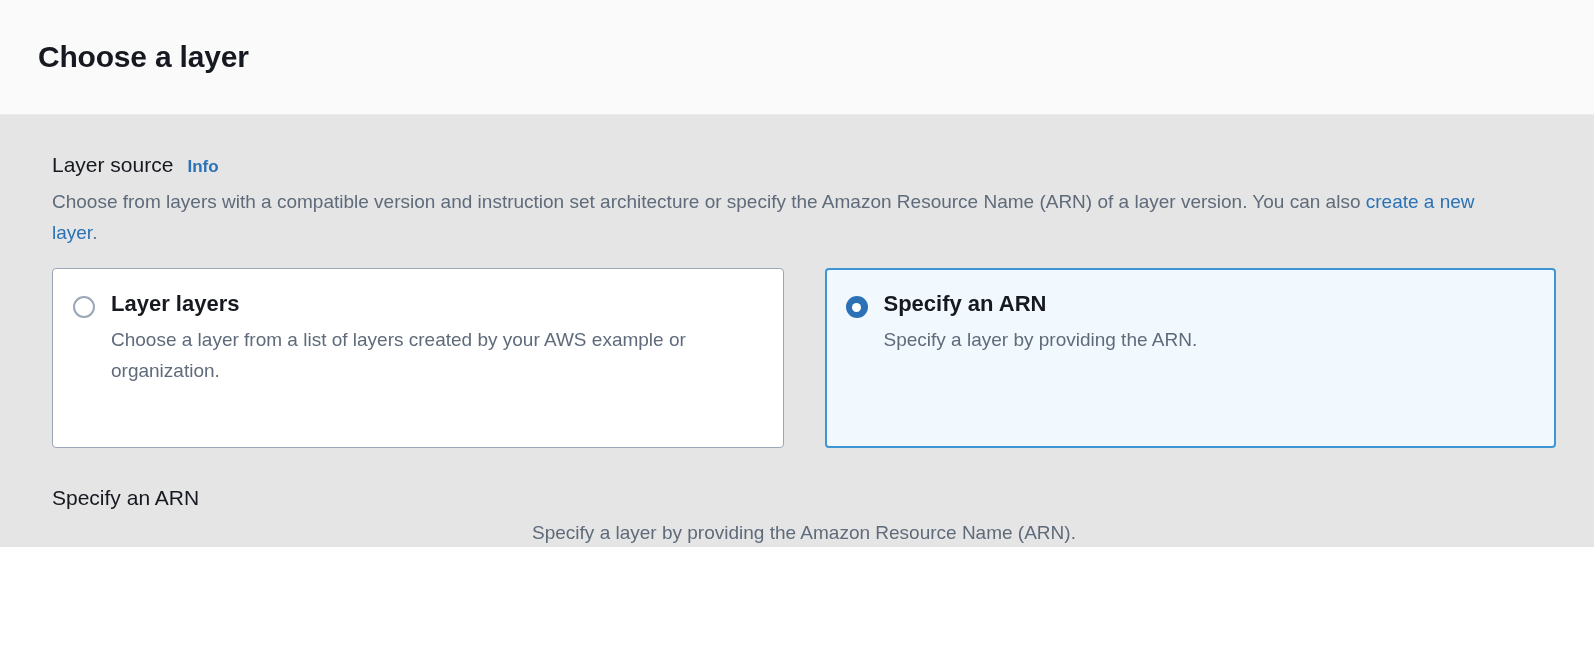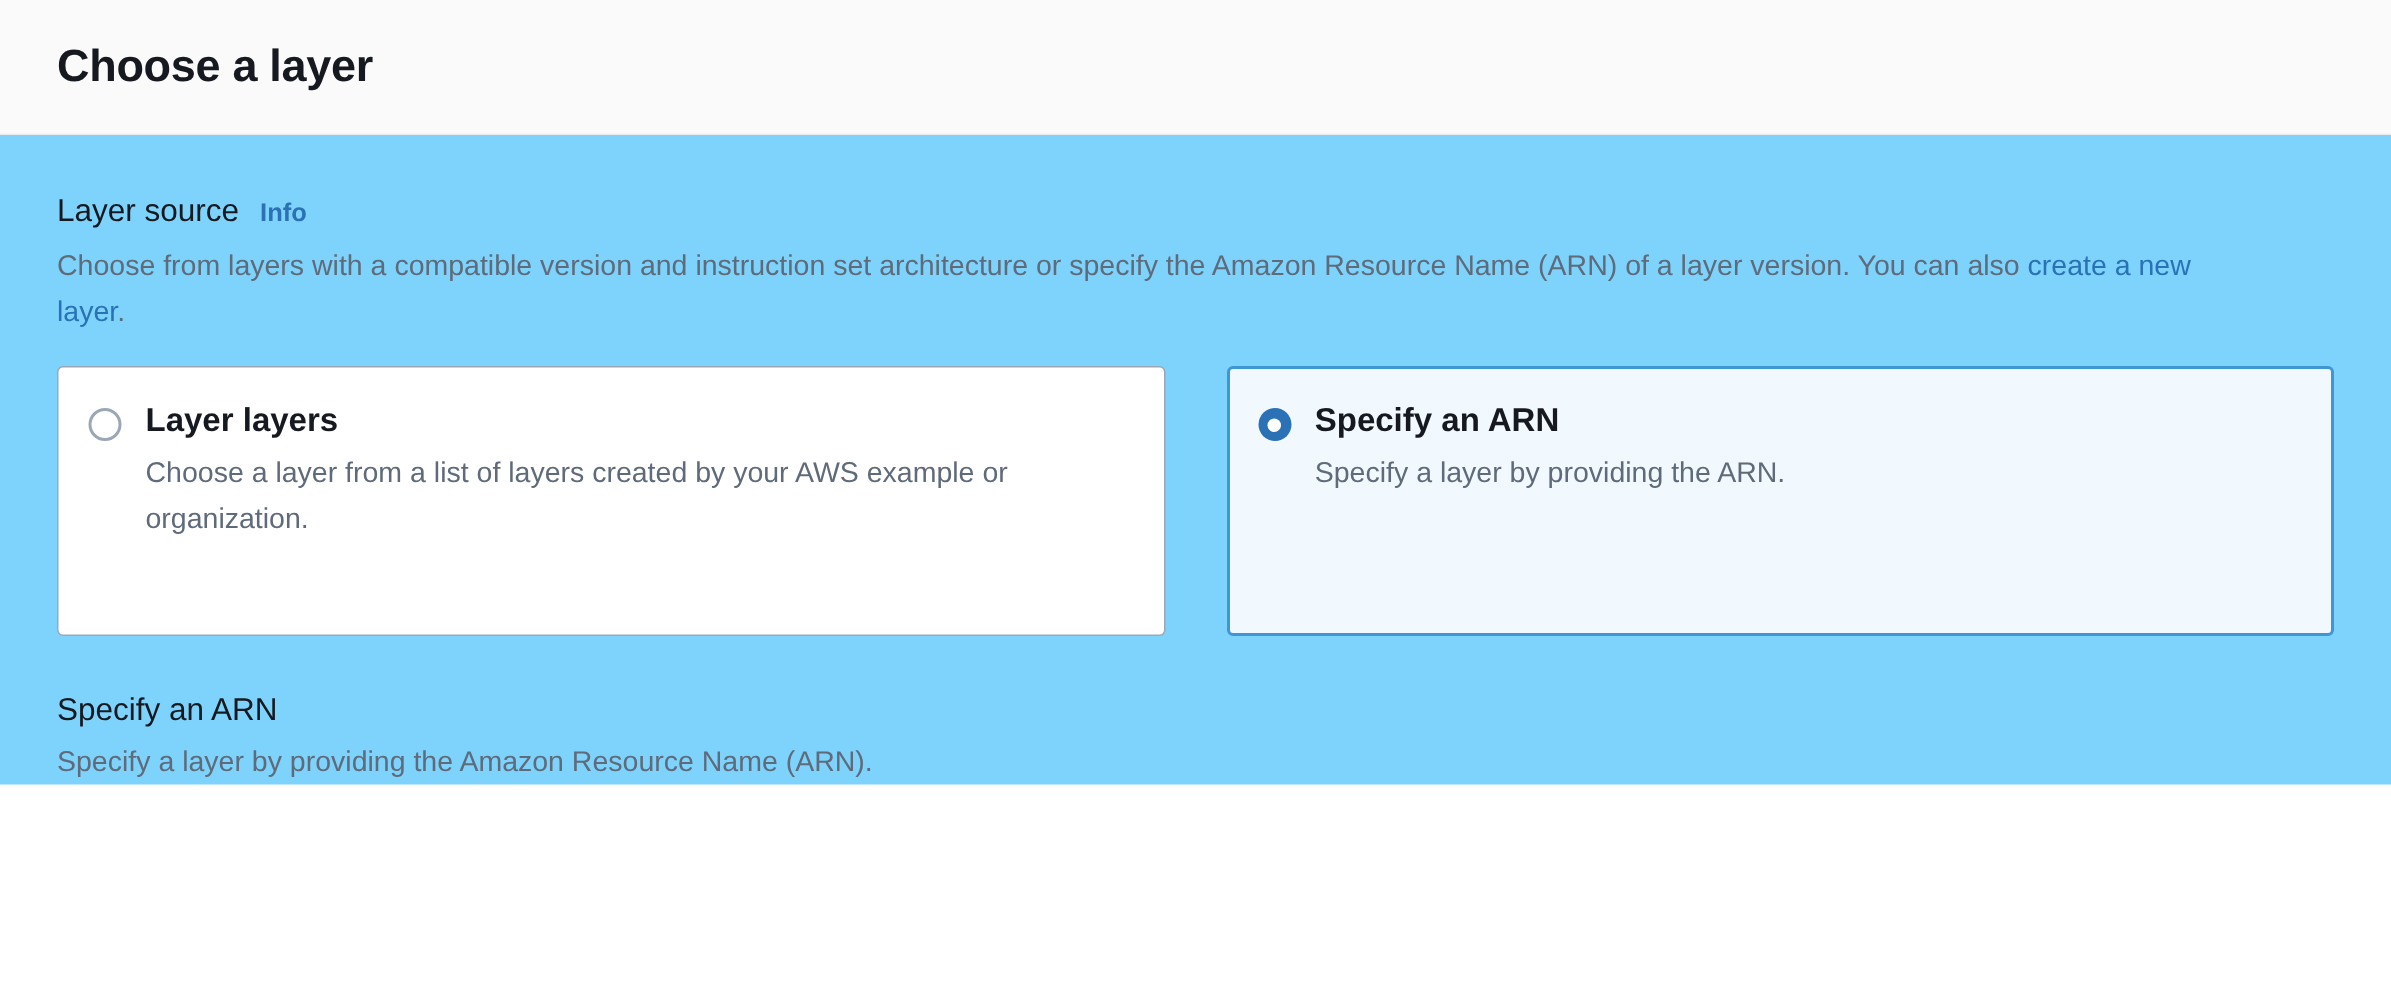--- a/index.html
+++ b/index.html
@@ -10,39 +10,39 @@
     width: 1594px;
     height: 666px;
     background: #ffffff;
     font-family: "Liberation Sans", sans-serif;
     color: #16191f;
     overflow: hidden;
   }
 
   
   .modal-header {
-    height: 90px;
+    height: 115px;
     background: #fafafa;
     border-bottom: 1px solid #e9ebed;
     box-sizing: border-box;
     display: flex;
     align-items: center;
     padding: 0 38px;
   }
   .modal-title {
     font-size: 30px;
     font-weight: bold;
     color: #16191f;
     letter-spacing: -0.2px;
   }
 
   
   .modal-body {
-    padding: 30px 38px 0 38px;
-    background: #7dd3fc;
+    padding: 30px 38px 0 52px;
+    background: #e5e5e5;
   }
 
   .field-label-row {
     display: flex;
     align-items: baseline;
     gap: 14px;
   }
   .field-label {
     font-size: 21px;
     font-weight: normal;
@@ -144,20 +144,21 @@
   .arn-section { margin-top: 38px; }
   .arn-heading {
     font-size: 21px;
     color: #16191f;
   }
   .arn-subtext {
     margin-top: 9px;
     font-size: 19px;
     line-height: 28px;
     color: #5f6b7a;
+    text-align: center;
   }
   .arn-input-row {
     display: flex;
     align-items: flex-start;
     gap: 38px;
     margin-top: 14px;
   }
   .arn-input-wrap {
     position: relative;
     width: 1113px;

